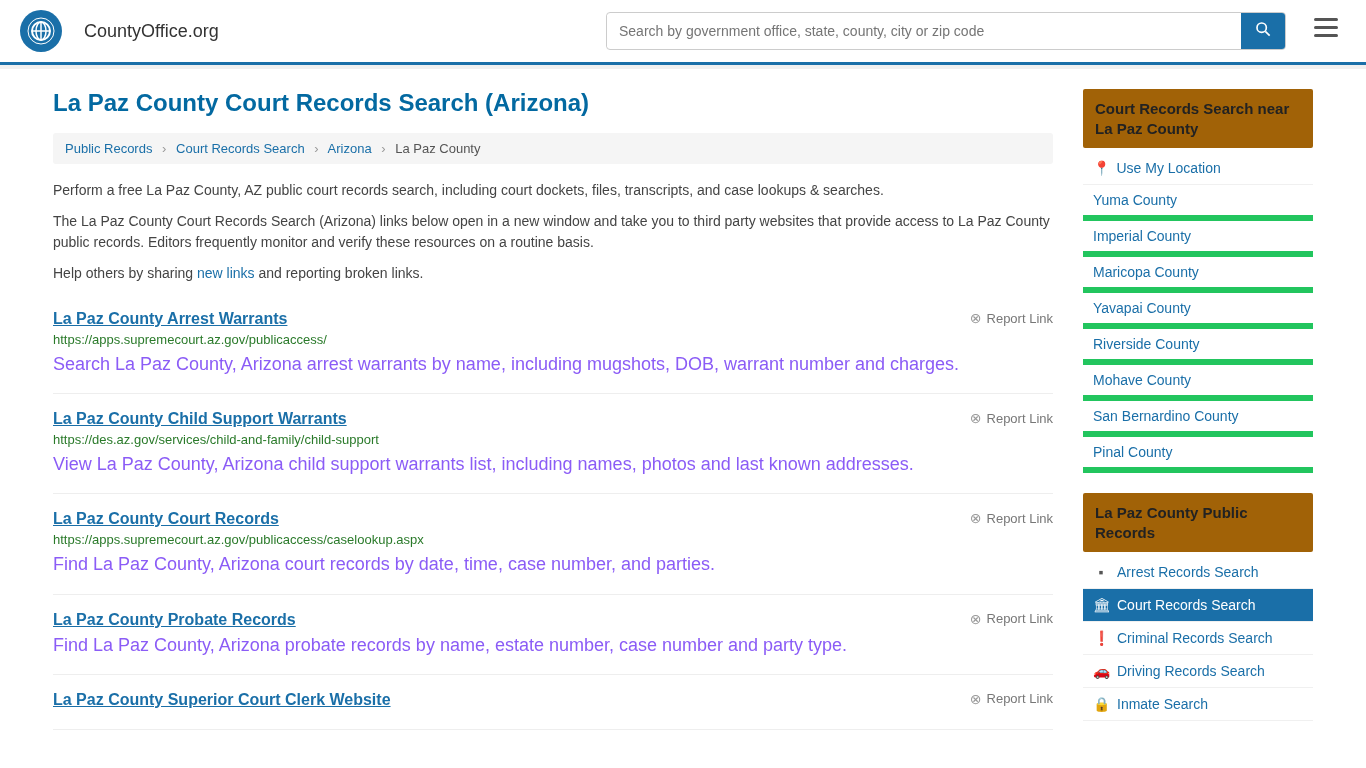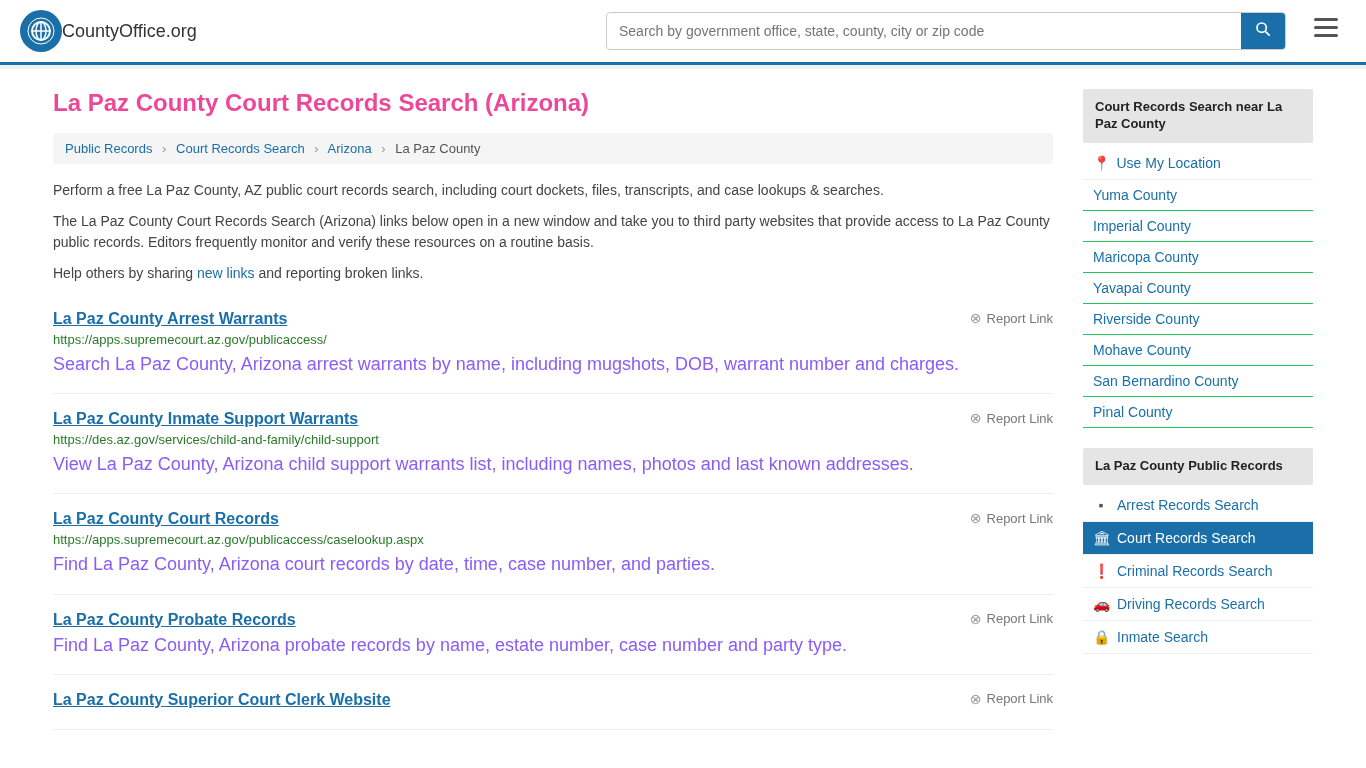--- a/index.html
+++ b/index.html
@@ -10,21 +10,21 @@
       background: #fff;
       border-bottom: 3px solid #1a6fa8;
       padding: 10px 20px;
       display: flex;
       align-items: center;
       gap: 20px;
     }
     .logo-area {
       display: flex;
       align-items: center;
-      gap: 0;
+      gap: 22px;
       text-decoration: none;
     }
     .logo-circle {
       width: 42px;
       height: 42px;
       background: #1a6fa8;
       border-radius: 50%;
       display: flex;
       align-items: center;
       justify-content: center;
@@ -87,21 +87,21 @@
     }
     .sidebar {
       width: 230px;
       flex-shrink: 0;
     }
 
     
     .page-title {
       font-size: 24px;
       font-weight: bold;
-      color: #ec4899;
+      color: #0369a1;
       margin-bottom: 16px;
     }
 
     
     .breadcrumb {
       background: #f5f5f5;
       padding: 8px 12px;
       border-radius: 3px;
       margin-bottom: 16px;
       font-size: 13px;
@@ -162,36 +162,36 @@
       font-size: 18px;
       color: #8b5cf6;
       line-height: 1.4;
     }
 
     
     .sidebar-section {
       margin-bottom: 20px;
     }
     .sidebar-section-title {
-      background: #e5e5e5;
+      background: #a16207;
       padding: 10px 12px;
-      font-size: 13px;
+      font-size: 15px;
       font-weight: bold;
       color: #222;
       margin-bottom: 4px;
       border-radius: 2px;
       line-height: 1.3;
     }
     .sidebar-link {
       display: block;
       padding: 7px 10px;
       color: #1a6fa8;
       text-decoration: none;
       font-size: 14px;
-      border-bottom: 1px solid #22c55e;
+      border-bottom: 6px solid #22c55e;
     }
 
     .sidebar-location {
       display: flex;
       align-items: center;
       gap: 6px;
       padding: 8px 10px;
       color: #1a6fa8;
       cursor: pointer;
       font-size: 14px;
@@ -290,21 +290,21 @@
       <span class="report-link">
         <span class="report-icon">⊗</span>
         Report Link
       </span>
     </div>
     <div class="result-url">https://apps.supremecourt.az.gov/publicaccess/</div>
     <div class="result-desc">Search La Paz County, Arizona arrest warrants by name, including mugshots, DOB, warrant number and charges.</div>
   </div>
         <div class="result-item">
     <div class="result-header">
-      <span class="result-title">La Paz County Inmate Support Warrants</span>
+      <span class="result-title">La Paz County Child Support Warrants</span>
       <span class="report-link">
         <span class="report-icon">⊗</span>
         Report Link
       </span>
     </div>
     <div class="result-url">https://des.az.gov/services/child-and-family/child-support</div>
     <div class="result-desc">View La Paz County, Arizona child support warrants list, including names, photos and last known addresses.</div>
   </div>
         <div class="result-item">
     <div class="result-header">

